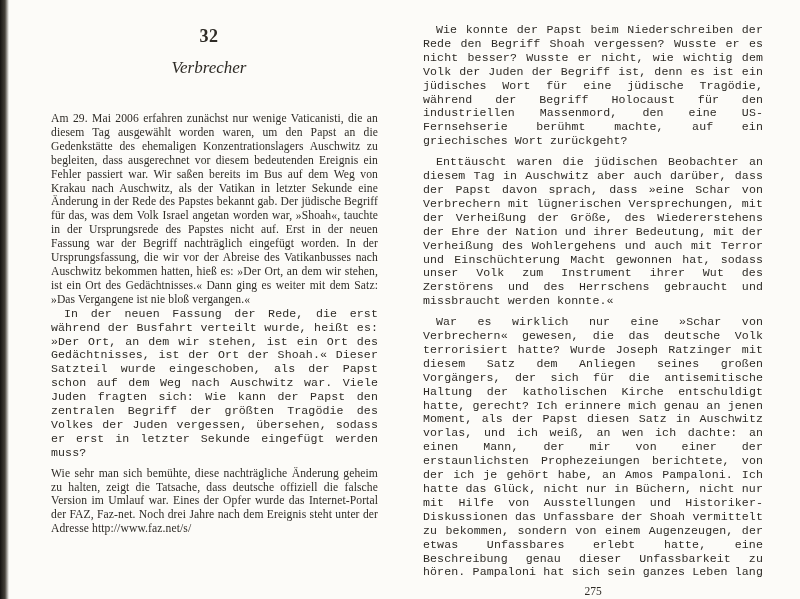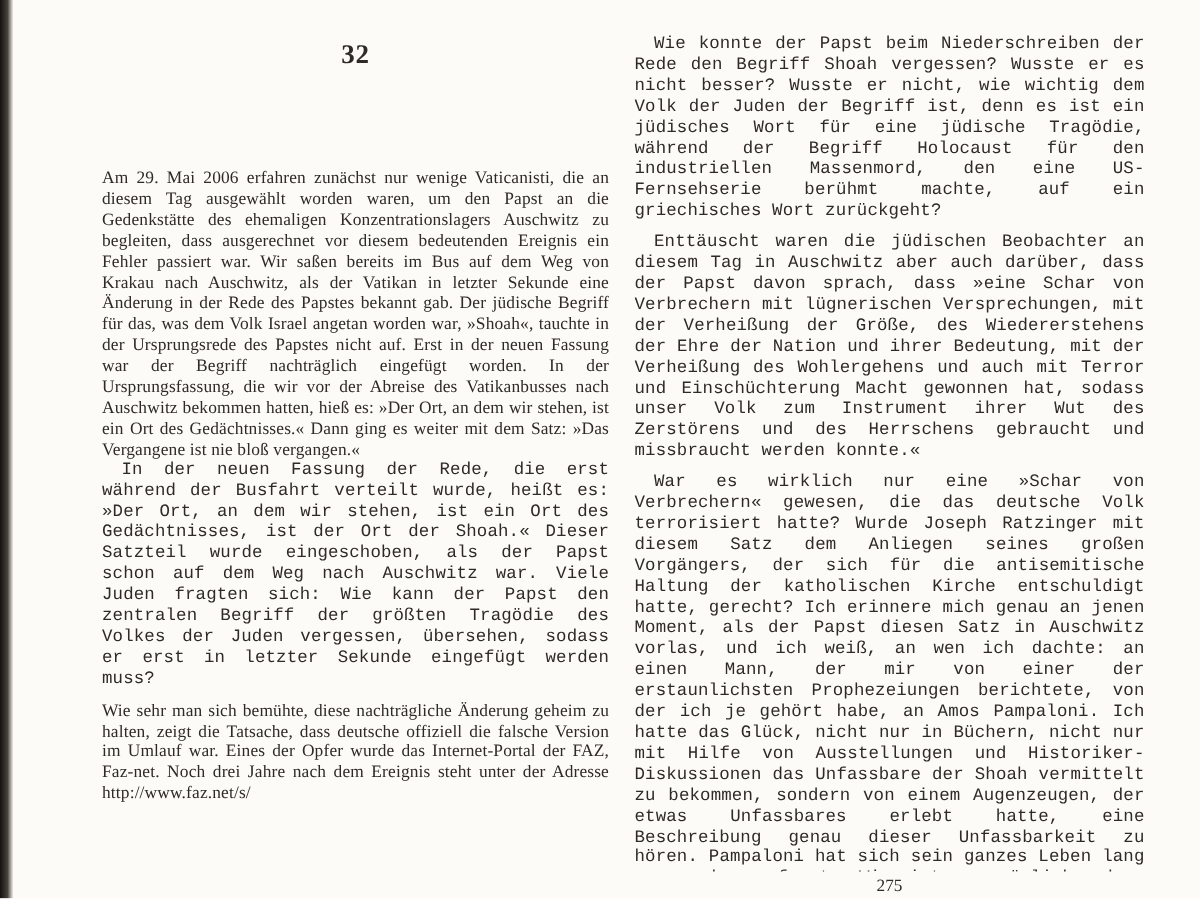--- a/index.html
+++ b/index.html
@@ -20,21 +20,21 @@
     position: absolute;
     left: 0; top: 0;
     width: 9px; height: 599px;
     background: linear-gradient(90deg, #141210 0%, #45413a 55%, rgba(70,66,58,0) 100%);
   }
   .page {
     position: absolute;
     top: 0;
     height: 599px;
   }
-  .page-left  { left: 68px;  width: 338px; }
+  .page-left  { left: 40px;  width: 338px; }
   .page-right { left: 423px; width: 340px; }
 
   .chapter-head {
     position: absolute;
     top: 26px; left: 0; right: 0;
     text-align: center;
   }
   .chapter-number {
     font-size: 18px;
     font-weight: bold;
@@ -50,21 +50,21 @@
     position: absolute;
     left: 0; right: 0;
     overflow: hidden;
     font-size: 11.6px;
     line-height: 13.9px;
     text-align: justify;
     hyphens: auto;
     -webkit-hyphens: auto;
     letter-spacing: 0.1px;
   }
-  .page-left  .body-text { top: 112px; bottom: 20px; }
+  .page-left  .body-text { top: 112px; bottom: 20px; margin-left: 11px; }
   .page-right .body-text { top: 16px;  bottom: 18px; }
 
   .body-text p { margin: 0; }
   .body-text p.indent { text-indent: 13px; font-family: Liberation Mono, monospace; }
   .body-text p.gap    { margin-top: 7px; }
   .body-text p.url-break { overflow-wrap: anywhere; }
 
   .page-number {
     position: absolute;
     bottom: 2px;
@@ -75,20 +75,21 @@
 </style>
 </head>
 <body>
 
 <div class="spread">
   <div class="scan-edge"></div>
 
   <div class="page page-left">
     <div class="chapter-head">
       <div class="chapter-number">32</div>
+      <div class="chapter-title">Verbrecher</div>
     </div>
     <div class="body-text">
       <p>Am 29. Mai 2006 erfahren zunächst nur wenige Vaticanisti, die an diesem Tag ausgewählt worden waren, um den Papst an die Gedenkstätte des ehemaligen Konzentrationslagers Auschwitz zu begleiten, dass ausgerechnet vor diesem bedeutenden Ereignis ein Fehler passiert war. Wir saßen bereits im Bus auf dem Weg von Krakau nach Auschwitz, als der Vatikan in letzter Sekunde eine Änderung in der Rede des Papstes bekannt gab. Der jüdische Begriff für das, was dem Volk Israel angetan worden war, »Shoah«, tauchte in der Ursprungsrede des Papstes nicht auf. Erst in der neuen Fassung war der Begriff nachträglich eingefügt worden. In der Ursprungsfassung, die wir vor der Abreise des Vatikanbusses nach Auschwitz bekommen hatten, hieß es: »Der Ort, an dem wir stehen, ist ein Ort des Gedächtnisses.« Dann ging es weiter mit dem Satz: »Das Vergangene ist nie bloß vergangen.«</p>
       <p class="indent">In der neuen Fassung der Rede, die erst während der Busfahrt verteilt wurde, heißt es: »Der Ort, an dem wir stehen, ist ein Ort des Gedächtnisses, ist der Ort der Shoah.« Dieser Satzteil wurde eingeschoben, als der Papst schon auf dem Weg nach Auschwitz war. Viele Juden fragten sich: Wie kann der Papst den zentralen Begriff der größten Tragödie des Volkes der Juden vergessen, übersehen, sodass er erst in letzter Sekunde eingefügt werden muss?</p>
       <p class="gap">Wie sehr man sich bemühte, diese nachträgliche Änderung geheim zu halten, zeigt die Tatsache, dass deutsche offiziell die falsche Version im Umlauf war. Eines der Opfer wurde das Internet-Portal der FAZ, Faz-net. Noch drei Jahre nach dem Ereignis steht unter der Adresse http://www.faz.net/s/</p>
     </div>
   </div>
 
   <div class="page page-right">
     <div class="body-text">

